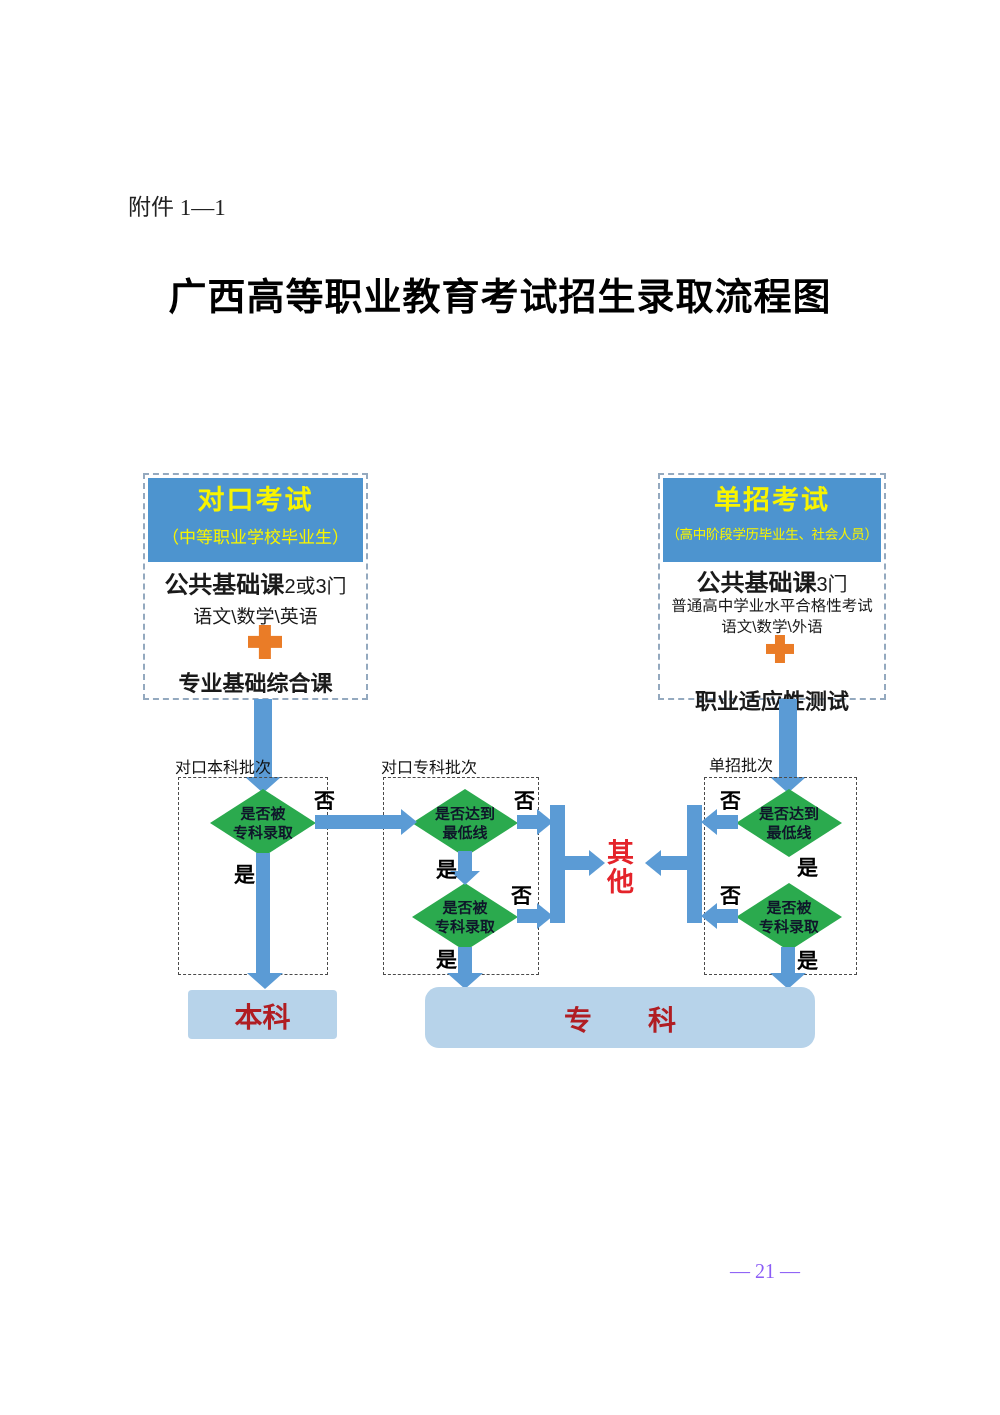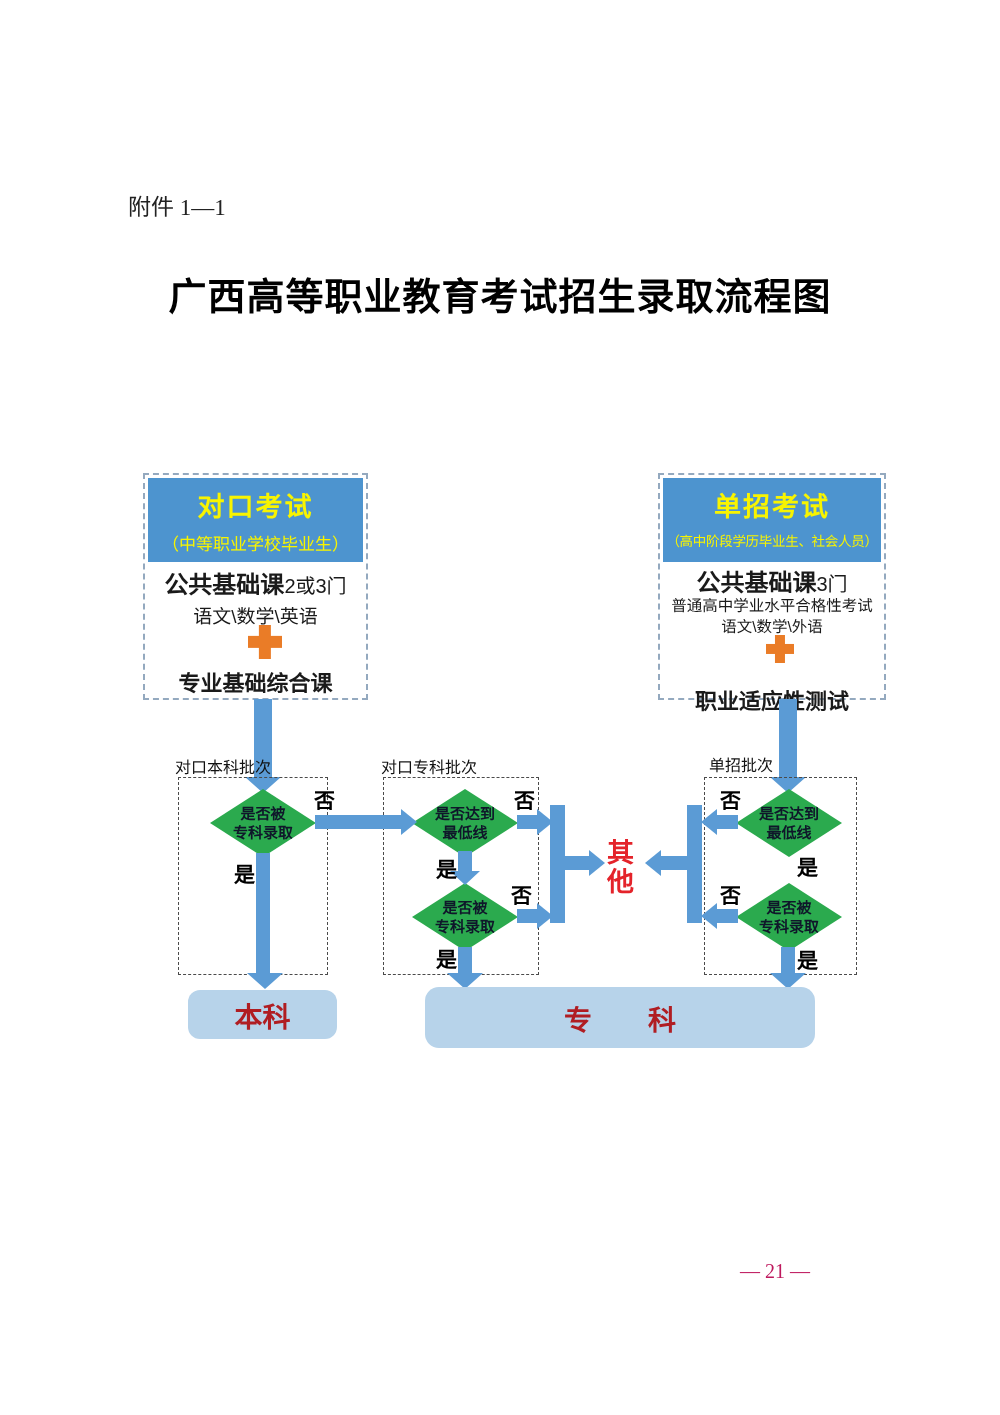--- a/index.html
+++ b/index.html
@@ -11,33 +11,33 @@
   .attachment {
     position:absolute; left:128px; top:188px;
     font-family:"Liberation Serif", serif; font-size:23px; color:#222;
   }
   .doc-title {
     position:absolute; left:0; right:0; top:266px; text-align:center;
     font-family:"Liberation Serif", serif; font-weight:bold;
     font-size:38px; letter-spacing:1px; color:#000;
   }
   .page-number {
-    position:absolute; left:695px; top:1260px; width:160px; text-align:center;
-    font-family:"Liberation Serif", serif; font-size:20px; color:#be185d;
+    position:absolute; left:730px; top:1260px; width:160px; text-align:left;
+    font-family:"Liberation Serif", serif; font-size:20px; color:#8b5cf6;
   }
 
   
   .exam-box {
     position:absolute; border:2px dashed #94a9bf; background:#ffffff; box-sizing:border-box;
   }
   .exam-header {
     position:absolute; left:3px; right:3px; top:3px; height:84px;
     background:#4d94cf; color:#f8f400; text-align:center;
   }
-  .exam-header .h-title { font-size:27px; font-weight:bold; margin-top:7px; letter-spacing:2px; }
+  .exam-header .h-title { font-size:27px; font-weight:bold; letter-spacing:2px; }
   .exam-header .h-sub   { font-weight:normal; margin-top:6px; }
   .exam-line { position:absolute; left:0; right:0; text-align:center; white-space:nowrap; }
   .course-bold { font-size:24px; font-weight:bold; }
   .course-suffix { font-size:20px; }
   .plus {
     position:absolute; width:34px; height:34px;
   }
   .plus::before {
     content:""; position:absolute; left:0; top:50%; transform:translateY(-50%);
     width:100%; height:36%; background:#ea7c27;
@@ -69,21 +69,21 @@
     color:#0f172a; font-weight:bold; font-size:15px; line-height:1.3;
     display:flex; flex-direction:column; align-items:center; justify-content:center;
     text-align:center;
   }
   .yn { position:absolute; font-size:21px; font-weight:bold; color:#000; }
   .other {
     position:absolute; writing-mode:vertical-rl; text-orientation:upright;
     font-size:27px; font-weight:bold; color:#e4232a; letter-spacing:2px; line-height:1;
   }
   .result-box {
-    position:absolute; background:#b7d3ea; border-radius:12px;
+    position:absolute; background:#b7d3ea; border-radius:4px;
     color:#b01d22; font-weight:bold; font-size:28px;
     display:flex; align-items:center; justify-content:center; white-space:pre;
   }
 </style>
 </head>
 <body>
 
 <div class="page">
 
   <div class="attachment">附件 1—1</div>

